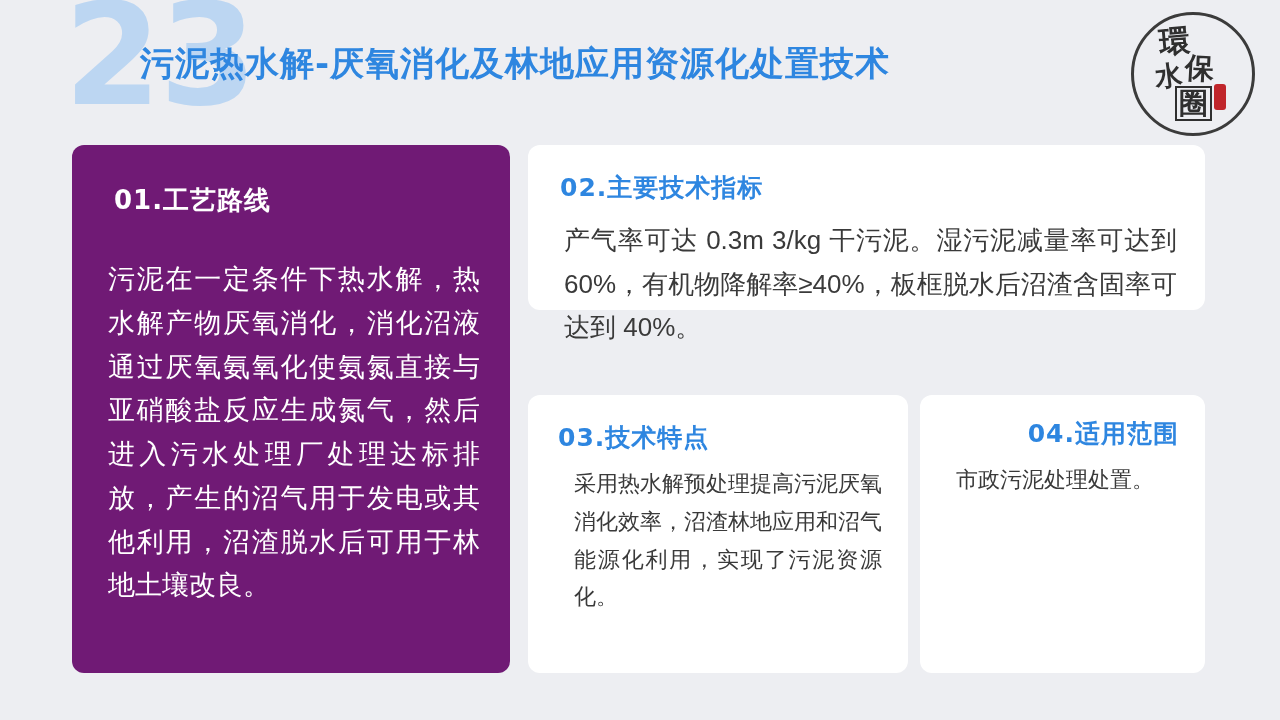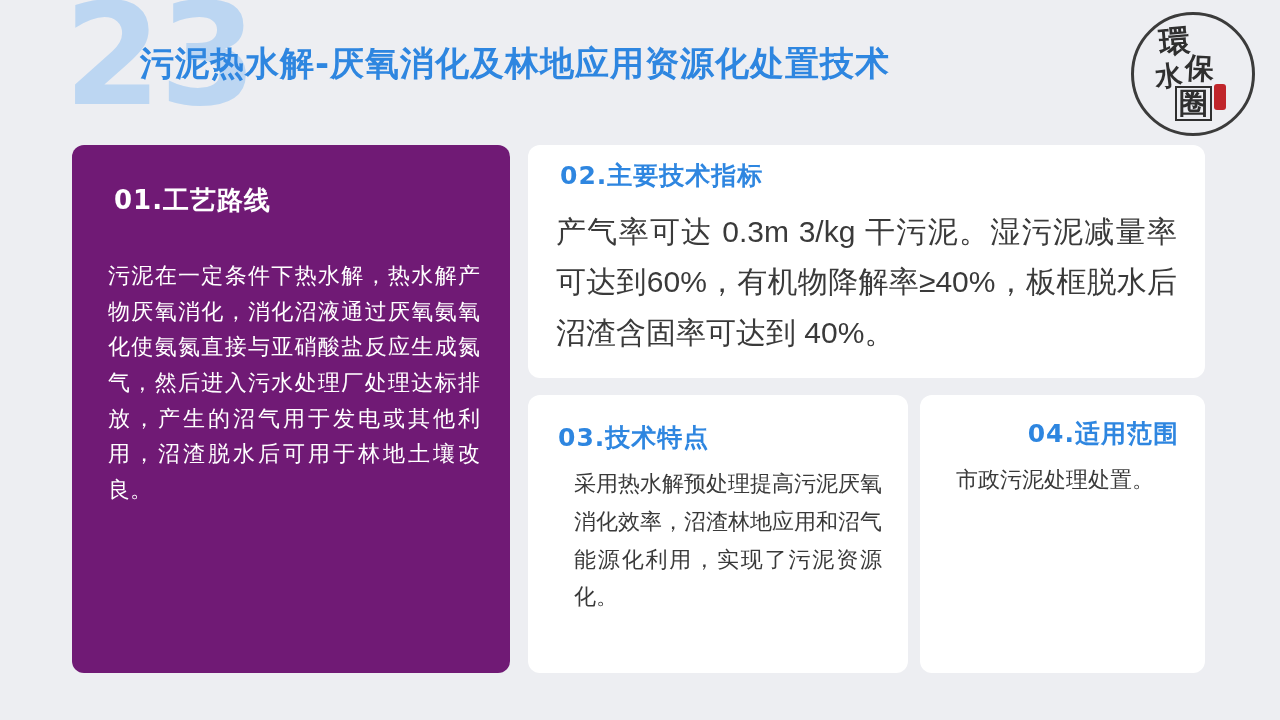--- a/index.html
+++ b/index.html
@@ -95,21 +95,21 @@
     box-sizing: border-box;
   }
   .card-white {
     background: #ffffff;
   }
   .card-blue {
     background: #701a75;
   }
 
   .card-01 { left: 72px;  top: 145px; width: 438px; height: 528px; padding: 32px 30px; }
-  .card-02 { left: 528px; top: 145px; width: 677px; height: 233px; padding: 14px 28px; }
+  .card-02 { left: 528px; top: 145px; width: 677px; height: 165px; padding: 26px 28px; }
   .card-03 { left: 528px; top: 395px; width: 380px; height: 278px; padding: 26px 26px; }
   .card-04 { left: 920px; top: 395px; width: 285px; height: 278px; padding: 22px 26px; }
 
   .card-heading {
     font-weight: 700;
     letter-spacing: 1px;
     line-height: 1.2;
     font-family: "DejaVu Sans", sans-serif;
   }
   .heading-white { color: #ffffff; font-size: 26px; }
@@ -117,30 +117,30 @@
 
   .card-body {
     color: #3a3a3a;
     line-height: 1.55;
   }
   .body-white { color: #ffffff; }
 
   .c01-head { margin: 8px 0 0 12px; }
   .c01-body {
     margin: 42px 0 0 6px;
-    font-size: 22px;
+    font-size: 27px;
     line-height: 1.62;
     text-align: justify;
     text-justify: inter-ideograph;
   }
 
   .c02-head { margin: 2px 0 0 4px; }
   .c02-body {
-    margin: 16px 0 0 0;
-    font-size: 30px;
+    margin: 16px 0 0 8px;
+    font-size: 26px;
     line-height: 1.68;
     text-align: justify;
     text-justify: inter-ideograph;
   }
 
   .c03-head { margin: 2px 0 0 4px; }
   .c03-body {
     margin: 12px 0 0 20px;
     font-size: 22px;
     line-height: 1.72;

